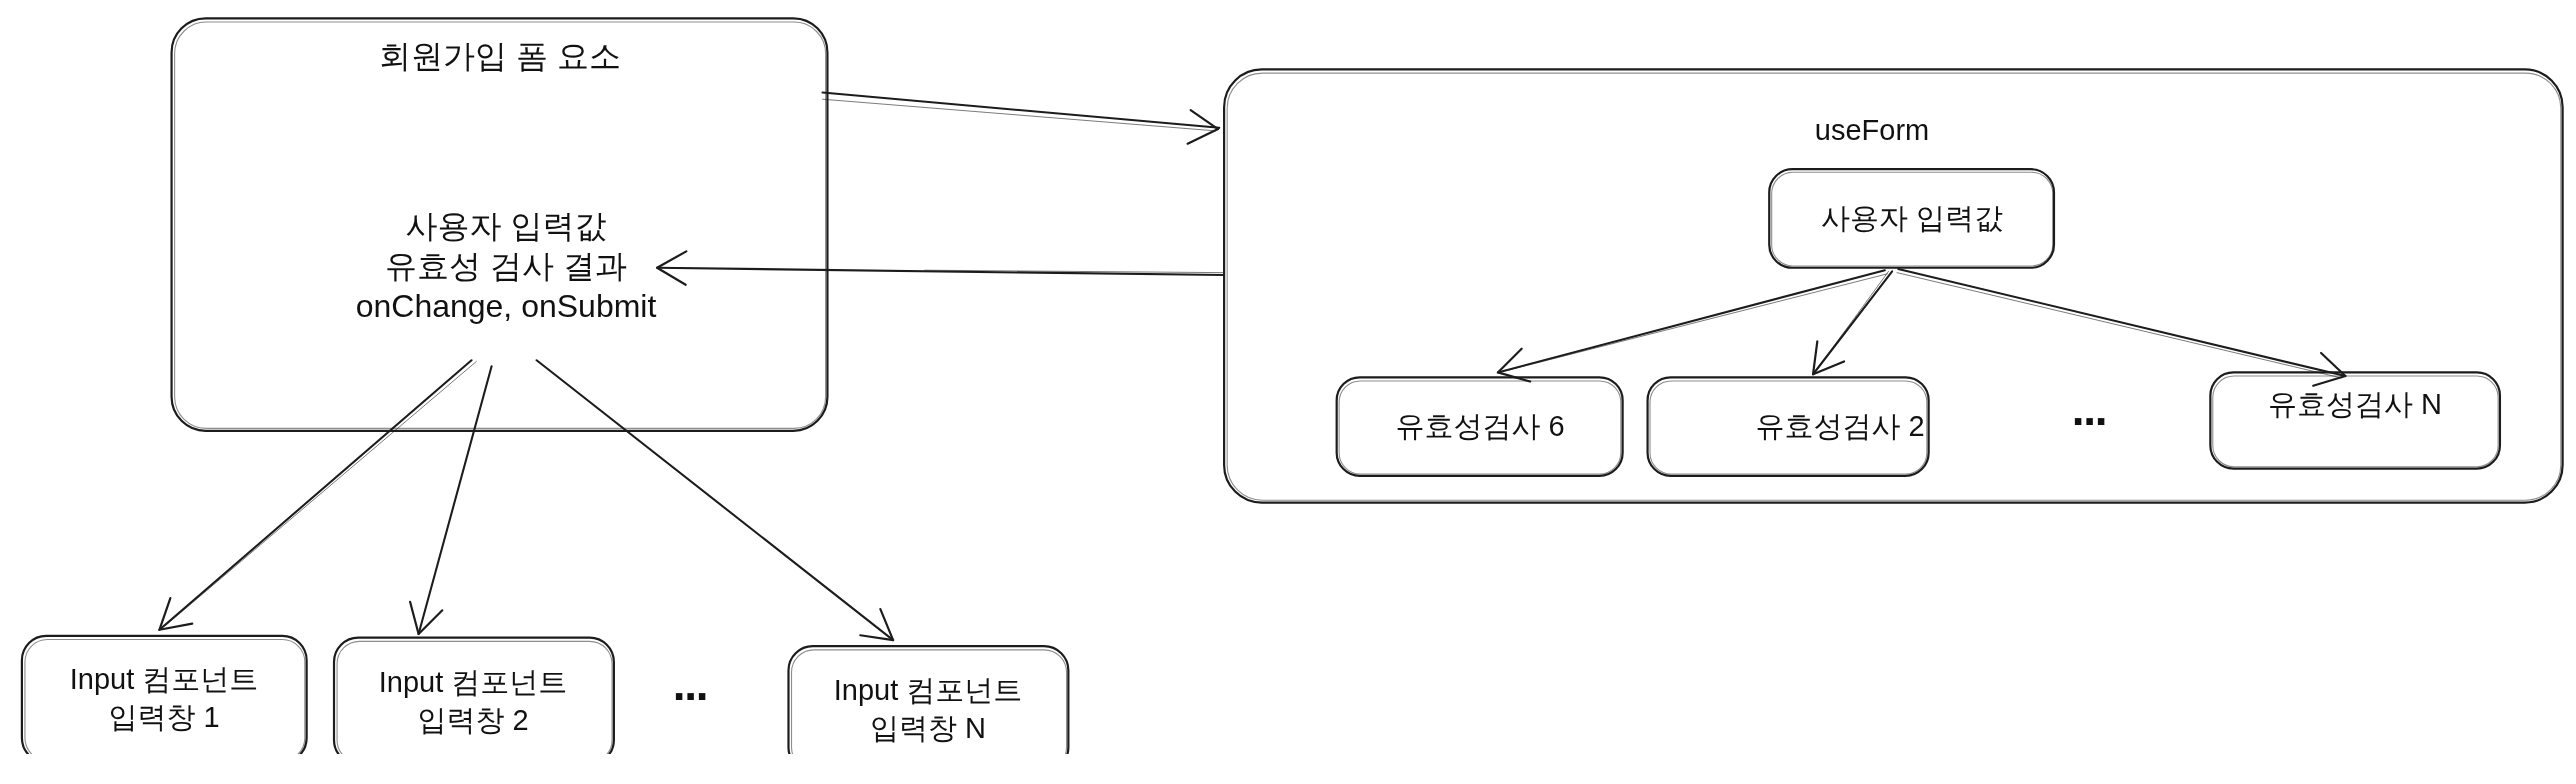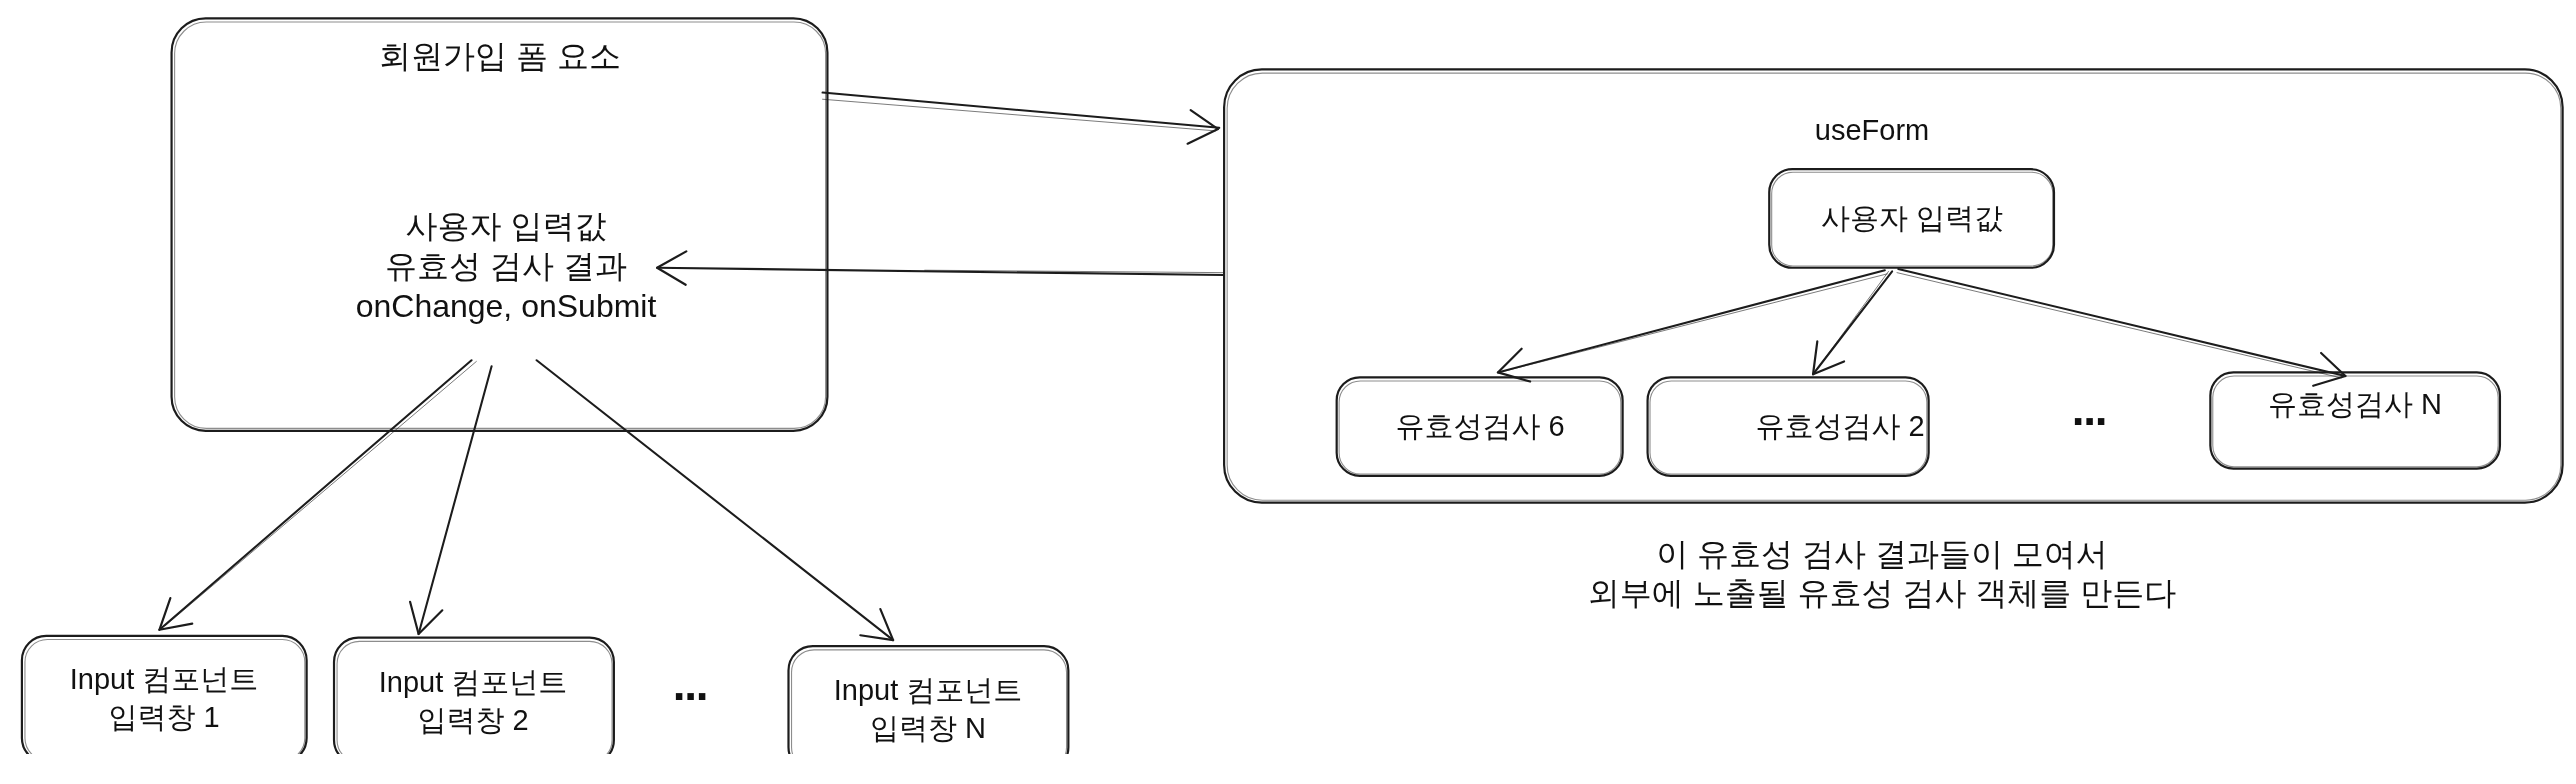--- a/index.html
+++ b/index.html
@@ -106,22 +106,20 @@
 onChange, onSubmit</div>
 
 
   <div class="label useform-title" style="left:1872px; top:130px;">useForm</div>
   <div class="label small-box" style="left:1912px; top:218px;">사용자 입력값</div>
   <div class="label small-box" style="left:1480px; top:426px;">유효성검사 6</div>
   <div class="label small-box" style="left:1840px; top:426px;">유효성검사 2</div>
   <div class="label small-box" style="left:2355px; top:404px;">유효성검사 N</div>
   <div class="ellipsis" style="left:2089px; top:409px;">...</div>
 
-  <div class="label two-line" style="left:1882px; top:574px;">이 유효성 검사 결과들이 모여서
-외부에 노출될 유효성 검사 객체를 만든다</div>
 
   <div class="label small-box" style="left:164px; top:698px;">Input 컴포넌트
 입력창 1</div>
   <div class="label small-box" style="left:473px; top:701px;">Input 컴포넌트
 입력창 2</div>
   <div class="label small-box" style="left:928px; top:709px;">Input 컴포넌트
 입력창 N</div>
   <div class="ellipsis" style="left:690px; top:684px;">...</div>
 
 </div>

